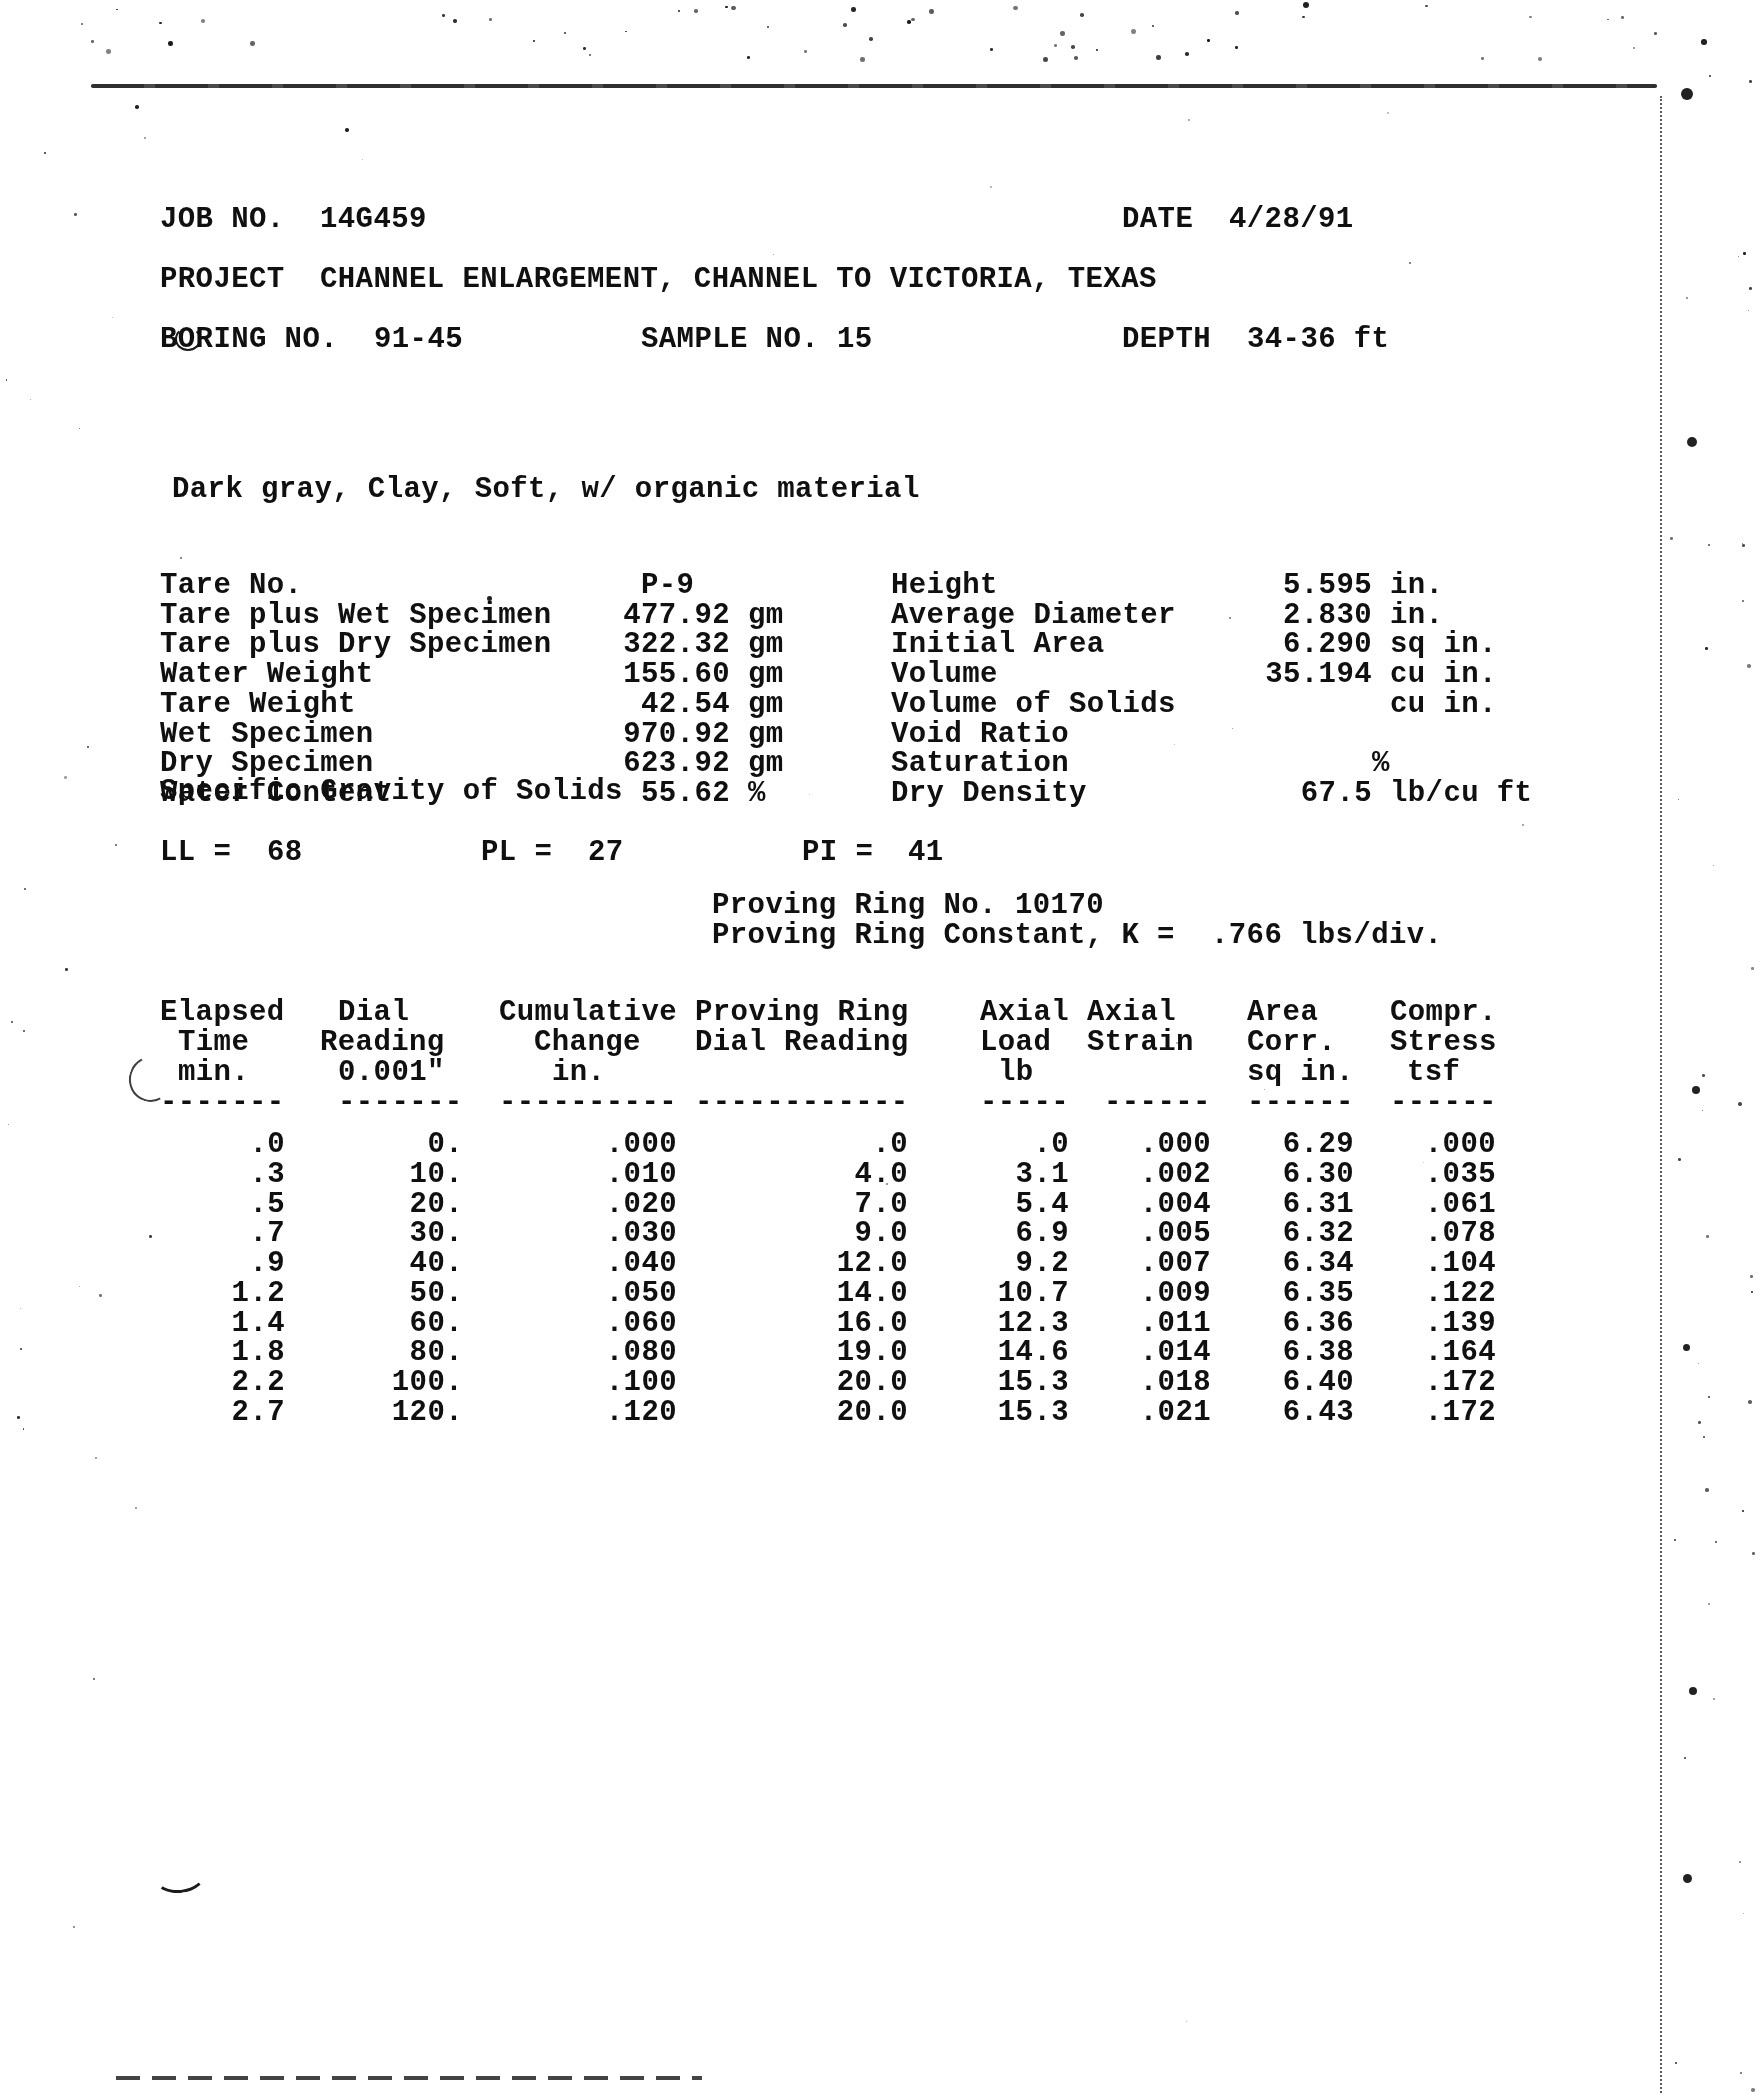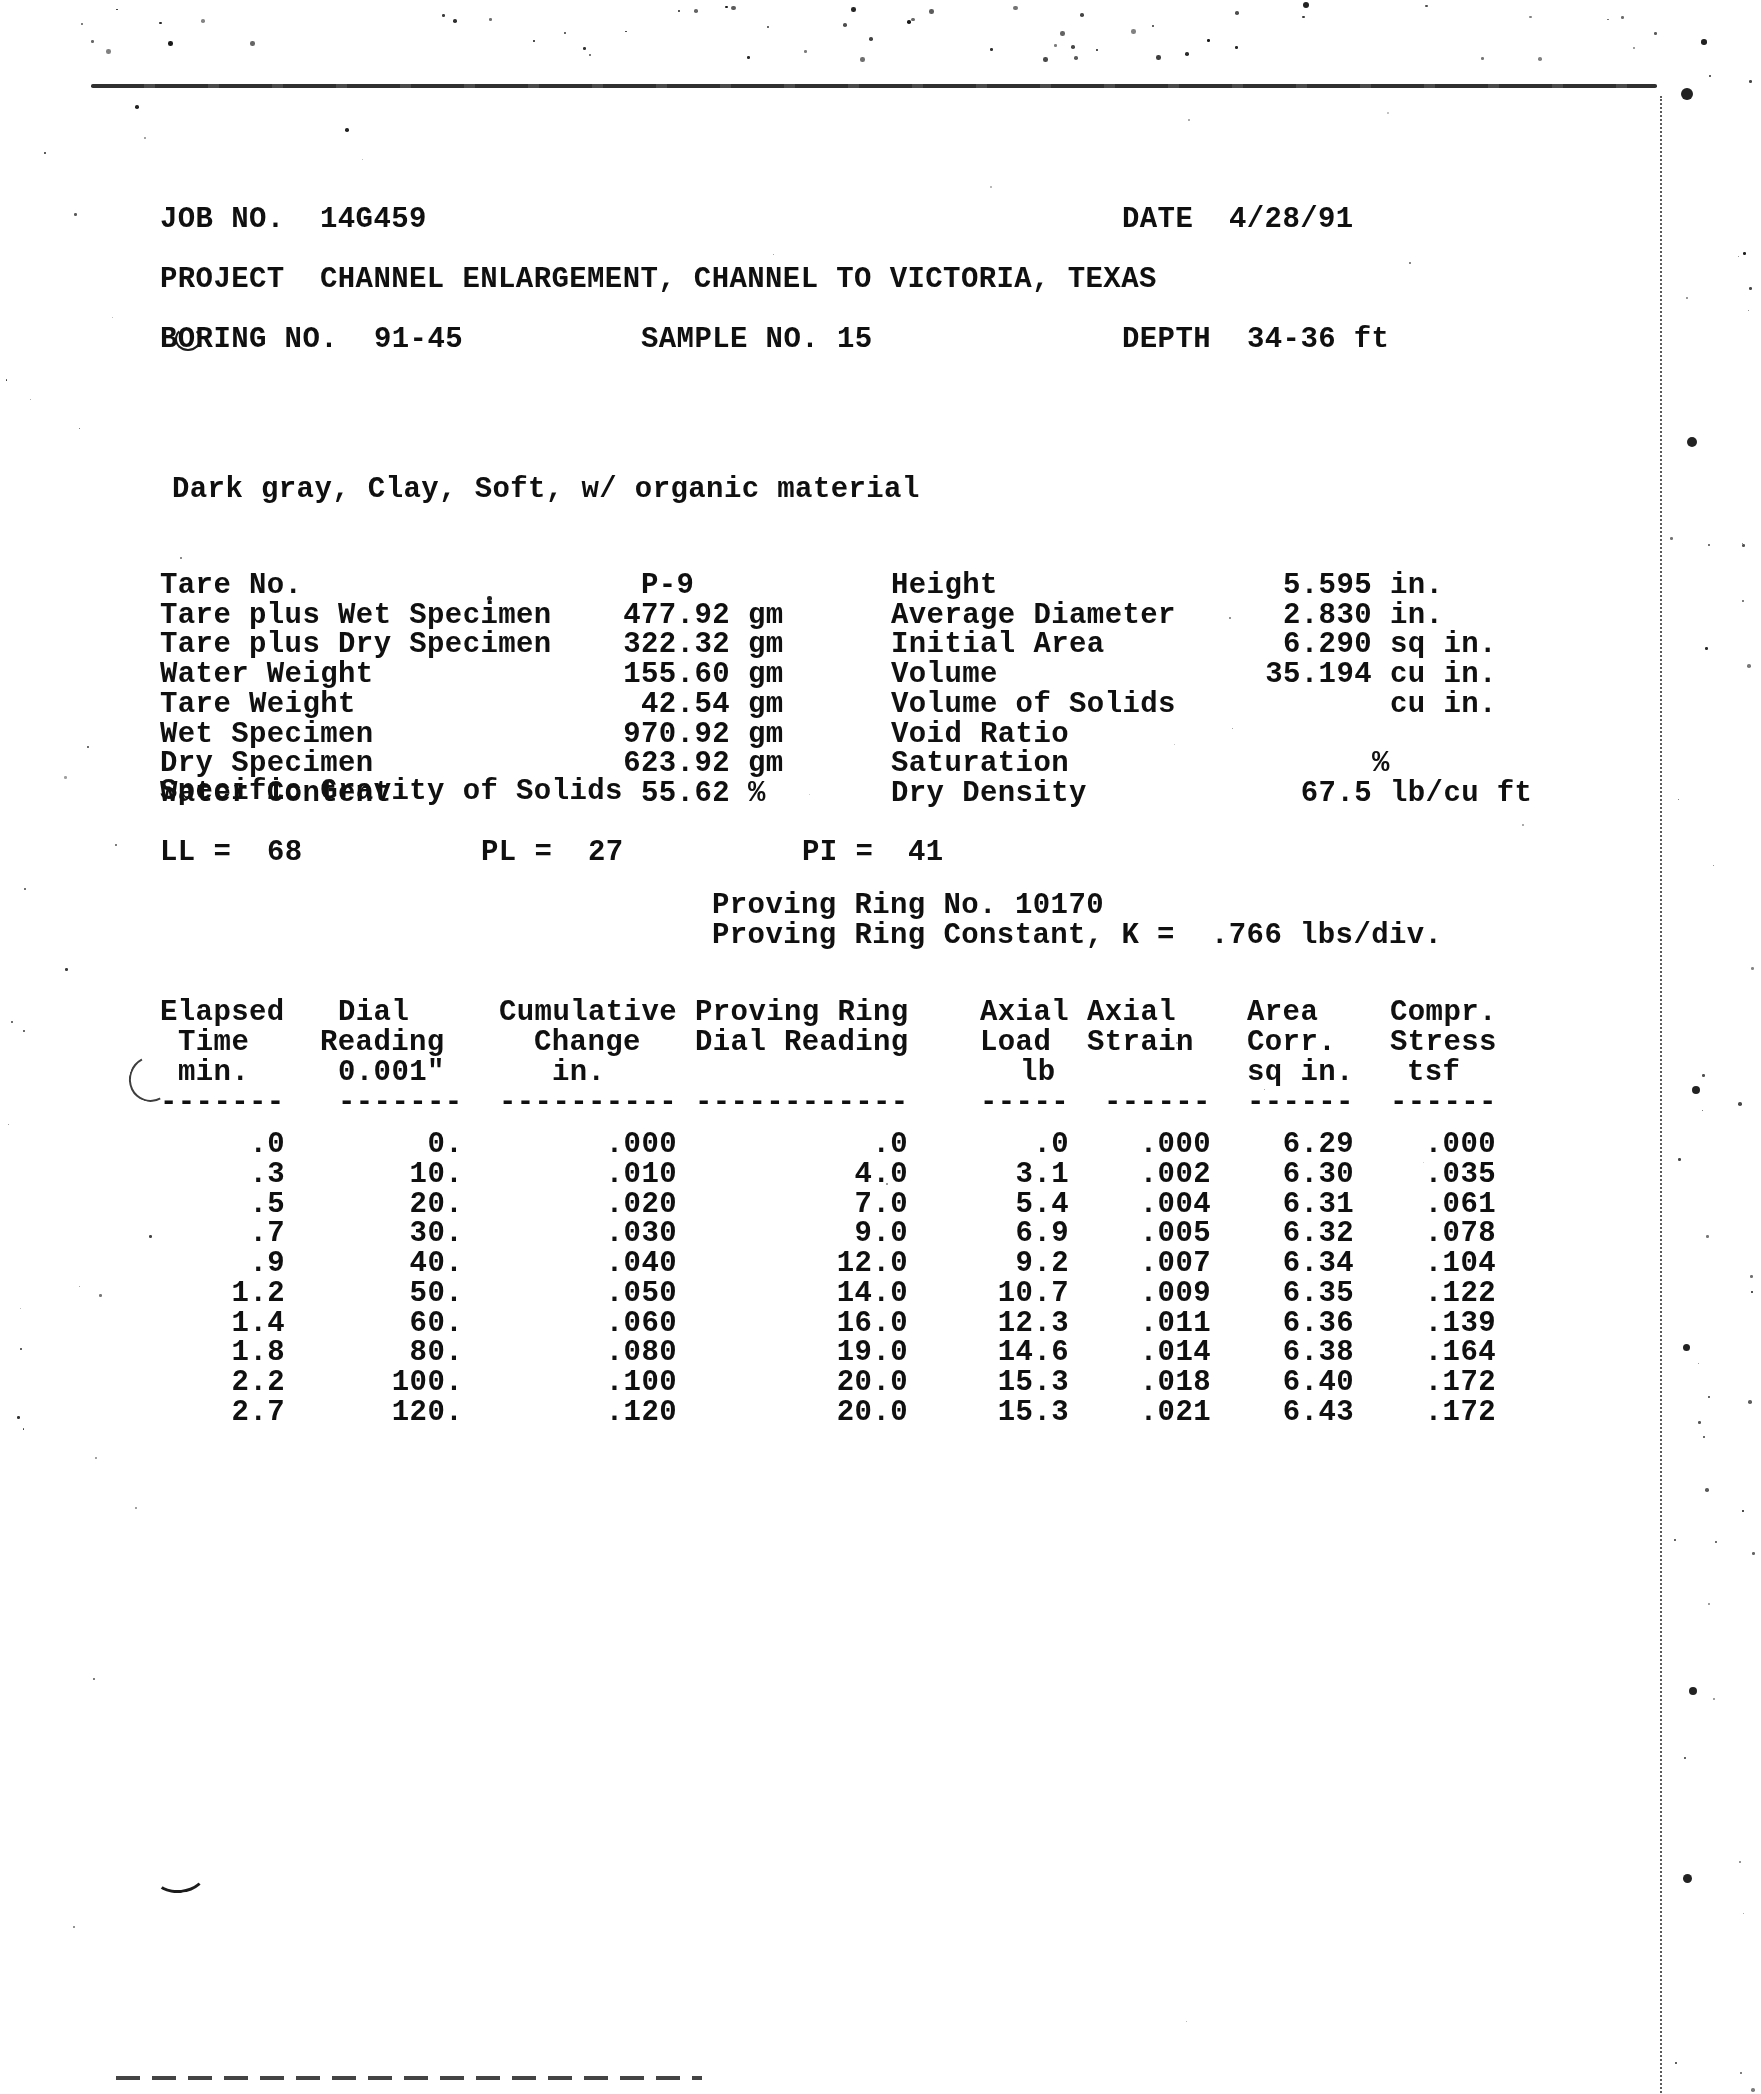--- a/index.html
+++ b/index.html
@@ -62,21 +62,21 @@
     <div class="ln" style="top: 689px;"><span class="seg" style="left: 0px;">Tare Weight</span><span class="seg ra" style="left: 570px;">42.54</span><span class="seg" style="left: 588px;">gm</span><span class="seg" style="left: 731px;">Volume of Solids</span><span class="seg" style="left: 1230px;">cu in.</span></div>
     <div class="ln" style="top: 719px;"><span class="seg" style="left: 0px;">Wet Specimen</span><span class="seg ra" style="left: 570px;">970.92</span><span class="seg" style="left: 588px;">gm</span><span class="seg" style="left: 731px;">Void Ratio</span></div>
     <div class="ln" style="top: 748px;"><span class="seg" style="left: 0px;">Dry Specimen</span><span class="seg ra" style="left: 570px;">623.92</span><span class="seg" style="left: 588px;">gm</span><span class="seg" style="left: 731px;">Saturation</span><span class="seg" style="left: 1212px;">%</span></div>
     <div class="ln" style="top: 778px;"><span class="seg" style="left: 0px;">Water Content</span><span class="seg ra" style="left: 570px;">55.62</span><span class="seg" style="left: 588px;">%</span><span class="seg" style="left: 731px;">Dry Density</span><span class="seg ra" style="left: 1212px;">67.5</span><span class="seg" style="left: 1230px;">lb/cu ft</span></div>
     <div class="ln" style="top: 776px;"><span class="seg" style="left: 0px;">Specific Gravity of Solids</span></div>
     <div class="ln" style="top: 837px;"><span class="seg" style="left: 0px;">LL =</span><span class="seg" style="left: 107px;">68</span><span class="seg" style="left: 321px;">PL =</span><span class="seg" style="left: 428px;">27</span><span class="seg" style="left: 642px;">PI =</span><span class="seg" style="left: 748px;">41</span></div>
     <div class="ln" style="top: 890px;"><span class="seg" style="left: 552px;">Proving Ring No.</span><span class="seg" style="left: 855px;">10170</span></div>
     <div class="ln" style="top: 920px;"><span class="seg" style="left: 552px;">Proving Ring Constant, K =</span><span class="seg" style="left: 1051px;">.766</span><span class="seg" style="left: 1140px;">lbs/div.</span></div>
     <div class="ln" style="top: 997px;"><span class="seg" style="left: 0px;">Elapsed</span><span class="seg" style="left: 178px;">Dial</span><span class="seg" style="left: 339px;">Cumulative</span><span class="seg" style="left: 535px;">Proving Ring</span><span class="seg" style="left: 820px;">Axial</span><span class="seg" style="left: 927px;">Axial</span><span class="seg" style="left: 1087px;">Area</span><span class="seg" style="left: 1230px;">Compr.</span></div>
     <div class="ln" style="top: 1027px;"><span class="seg" style="left: 18px;">Time</span><span class="seg" style="left: 160px;">Reading</span><span class="seg" style="left: 374px;">Change</span><span class="seg" style="left: 535px;">Dial Reading</span><span class="seg" style="left: 820px;">Load</span><span class="seg" style="left: 927px;">Strain</span><span class="seg" style="left: 1087px;">Corr.</span><span class="seg" style="left: 1230px;">Stress</span></div>
-    <div class="ln" style="top: 1057px;"><span class="seg" style="left: 18px;">min.</span><span class="seg" style="left: 178px;">0.001"</span><span class="seg" style="left: 392px;">in.</span><span class="seg" style="left: 860px;">lb</span><span class="seg" style="left: 1087px;">sq in.</span><span class="seg" style="left: 1247px;">tsf</span></div>
+    <div class="ln" style="top: 1057px;"><span class="seg" style="left: 18px;">min.</span><span class="seg" style="left: 178px;">0.001"</span><span class="seg" style="left: 392px;">in.</span><span class="seg" style="left: 838px;">lb</span><span class="seg" style="left: 1087px;">sq in.</span><span class="seg" style="left: 1247px;">tsf</span></div>
     <div class="ln" style="top: 1087px;"><span class="seg" style="left: 0px;">-------</span><span class="seg" style="left: 178px;">-------</span><span class="seg" style="left: 339px;">----------</span><span class="seg" style="left: 535px;">------------</span><span class="seg" style="left: 820px;">-----</span><span class="seg" style="left: 944px;">------</span><span class="seg" style="left: 1087px;">------</span><span class="seg" style="left: 1230px;">------</span></div>
     <div class="ln" style="top: 1129px;"><span class="seg ra" style="left: 125px;">.0</span><span class="seg ra" style="left: 303px;">0.</span><span class="seg ra" style="left: 517px;">.000</span><span class="seg ra" style="left: 748px;">.0</span><span class="seg ra" style="left: 909px;">.0</span><span class="seg ra" style="left: 1051px;">.000</span><span class="seg ra" style="left: 1194px;">6.29</span><span class="seg ra" style="left: 1336px;">.000</span></div>
     <div class="ln" style="top: 1159px;"><span class="seg ra" style="left: 125px;">.3</span><span class="seg ra" style="left: 303px;">10.</span><span class="seg ra" style="left: 517px;">.010</span><span class="seg ra" style="left: 748px;">4.0</span><span class="seg ra" style="left: 909px;">3.1</span><span class="seg ra" style="left: 1051px;">.002</span><span class="seg ra" style="left: 1194px;">6.30</span><span class="seg ra" style="left: 1336px;">.035</span></div>
     <div class="ln" style="top: 1189px;"><span class="seg ra" style="left: 125px;">.5</span><span class="seg ra" style="left: 303px;">20.</span><span class="seg ra" style="left: 517px;">.020</span><span class="seg ra" style="left: 748px;">7.0</span><span class="seg ra" style="left: 909px;">5.4</span><span class="seg ra" style="left: 1051px;">.004</span><span class="seg ra" style="left: 1194px;">6.31</span><span class="seg ra" style="left: 1336px;">.061</span></div>
     <div class="ln" style="top: 1218px;"><span class="seg ra" style="left: 125px;">.7</span><span class="seg ra" style="left: 303px;">30.</span><span class="seg ra" style="left: 517px;">.030</span><span class="seg ra" style="left: 748px;">9.0</span><span class="seg ra" style="left: 909px;">6.9</span><span class="seg ra" style="left: 1051px;">.005</span><span class="seg ra" style="left: 1194px;">6.32</span><span class="seg ra" style="left: 1336px;">.078</span></div>
     <div class="ln" style="top: 1248px;"><span class="seg ra" style="left: 125px;">.9</span><span class="seg ra" style="left: 303px;">40.</span><span class="seg ra" style="left: 517px;">.040</span><span class="seg ra" style="left: 748px;">12.0</span><span class="seg ra" style="left: 909px;">9.2</span><span class="seg ra" style="left: 1051px;">.007</span><span class="seg ra" style="left: 1194px;">6.34</span><span class="seg ra" style="left: 1336px;">.104</span></div>
     <div class="ln" style="top: 1278px;"><span class="seg ra" style="left: 125px;">1.2</span><span class="seg ra" style="left: 303px;">50.</span><span class="seg ra" style="left: 517px;">.050</span><span class="seg ra" style="left: 748px;">14.0</span><span class="seg ra" style="left: 909px;">10.7</span><span class="seg ra" style="left: 1051px;">.009</span><span class="seg ra" style="left: 1194px;">6.35</span><span class="seg ra" style="left: 1336px;">.122</span></div>
     <div class="ln" style="top: 1308px;"><span class="seg ra" style="left: 125px;">1.4</span><span class="seg ra" style="left: 303px;">60.</span><span class="seg ra" style="left: 517px;">.060</span><span class="seg ra" style="left: 748px;">16.0</span><span class="seg ra" style="left: 909px;">12.3</span><span class="seg ra" style="left: 1051px;">.011</span><span class="seg ra" style="left: 1194px;">6.36</span><span class="seg ra" style="left: 1336px;">.139</span></div>
     <div class="ln" style="top: 1337px;"><span class="seg ra" style="left: 125px;">1.8</span><span class="seg ra" style="left: 303px;">80.</span><span class="seg ra" style="left: 517px;">.080</span><span class="seg ra" style="left: 748px;">19.0</span><span class="seg ra" style="left: 909px;">14.6</span><span class="seg ra" style="left: 1051px;">.014</span><span class="seg ra" style="left: 1194px;">6.38</span><span class="seg ra" style="left: 1336px;">.164</span></div>
     <div class="ln" style="top: 1367px;"><span class="seg ra" style="left: 125px;">2.2</span><span class="seg ra" style="left: 303px;">100.</span><span class="seg ra" style="left: 517px;">.100</span><span class="seg ra" style="left: 748px;">20.0</span><span class="seg ra" style="left: 909px;">15.3</span><span class="seg ra" style="left: 1051px;">.018</span><span class="seg ra" style="left: 1194px;">6.40</span><span class="seg ra" style="left: 1336px;">.172</span></div>

